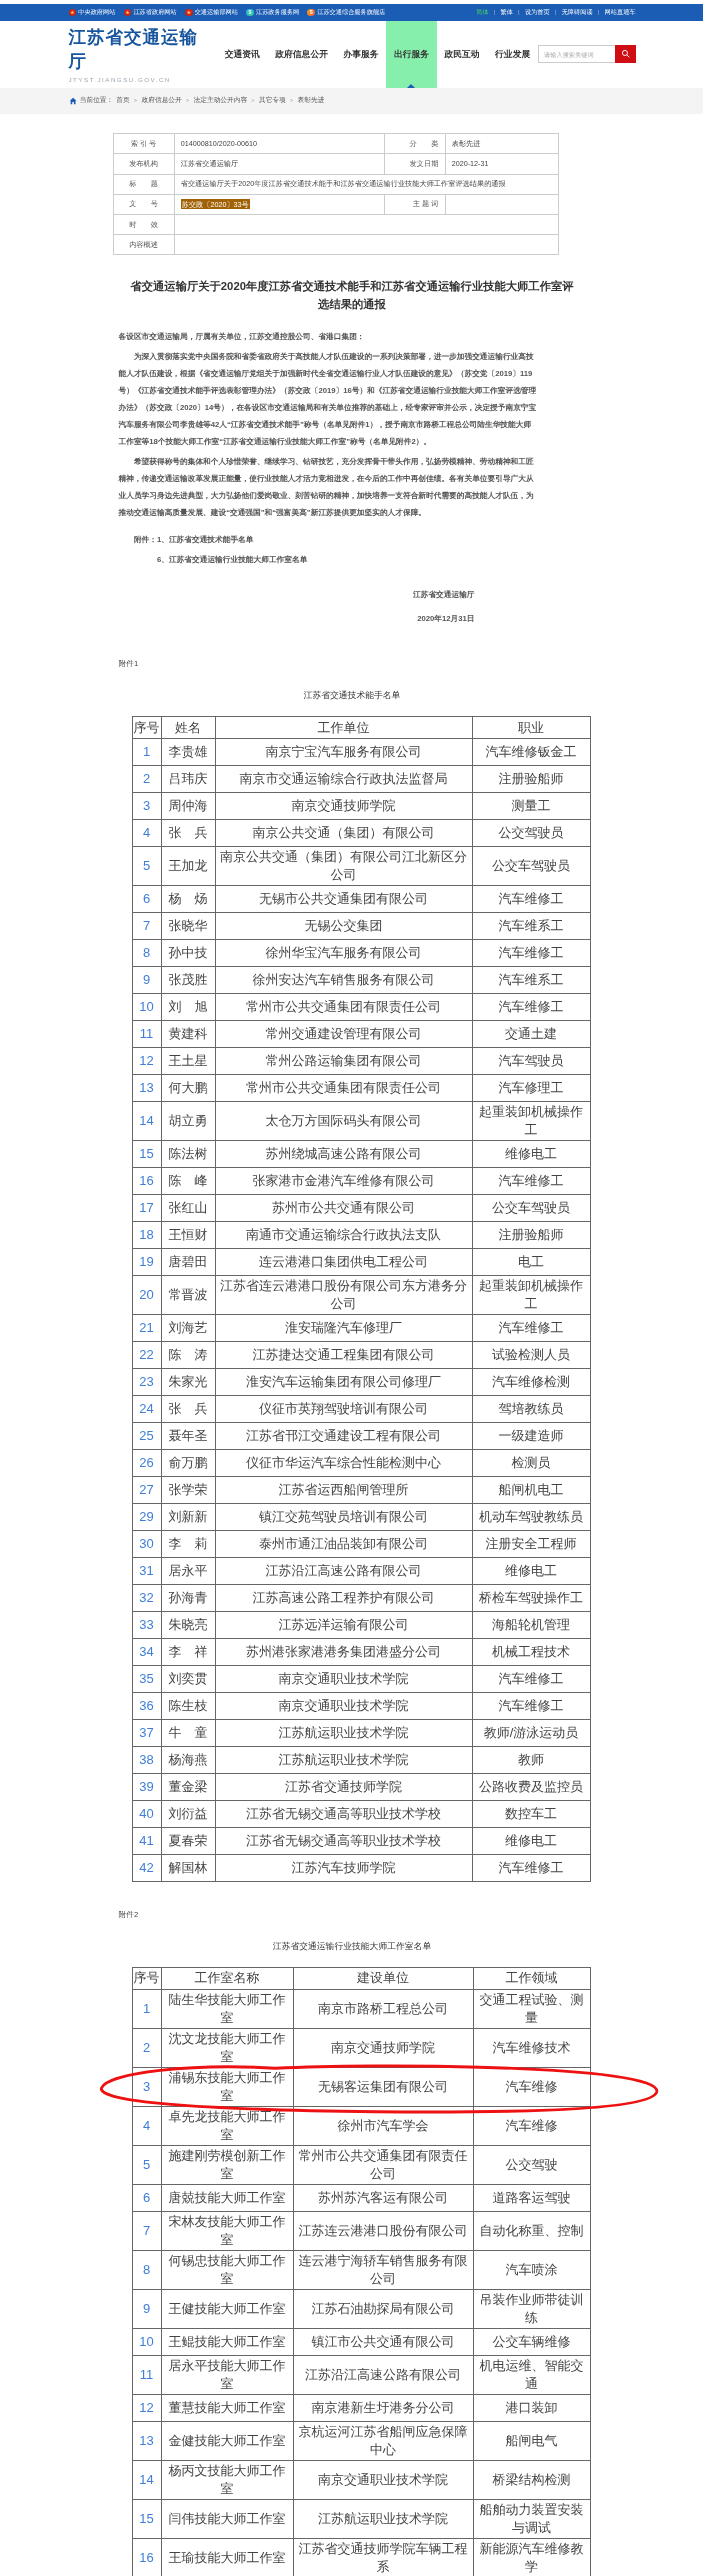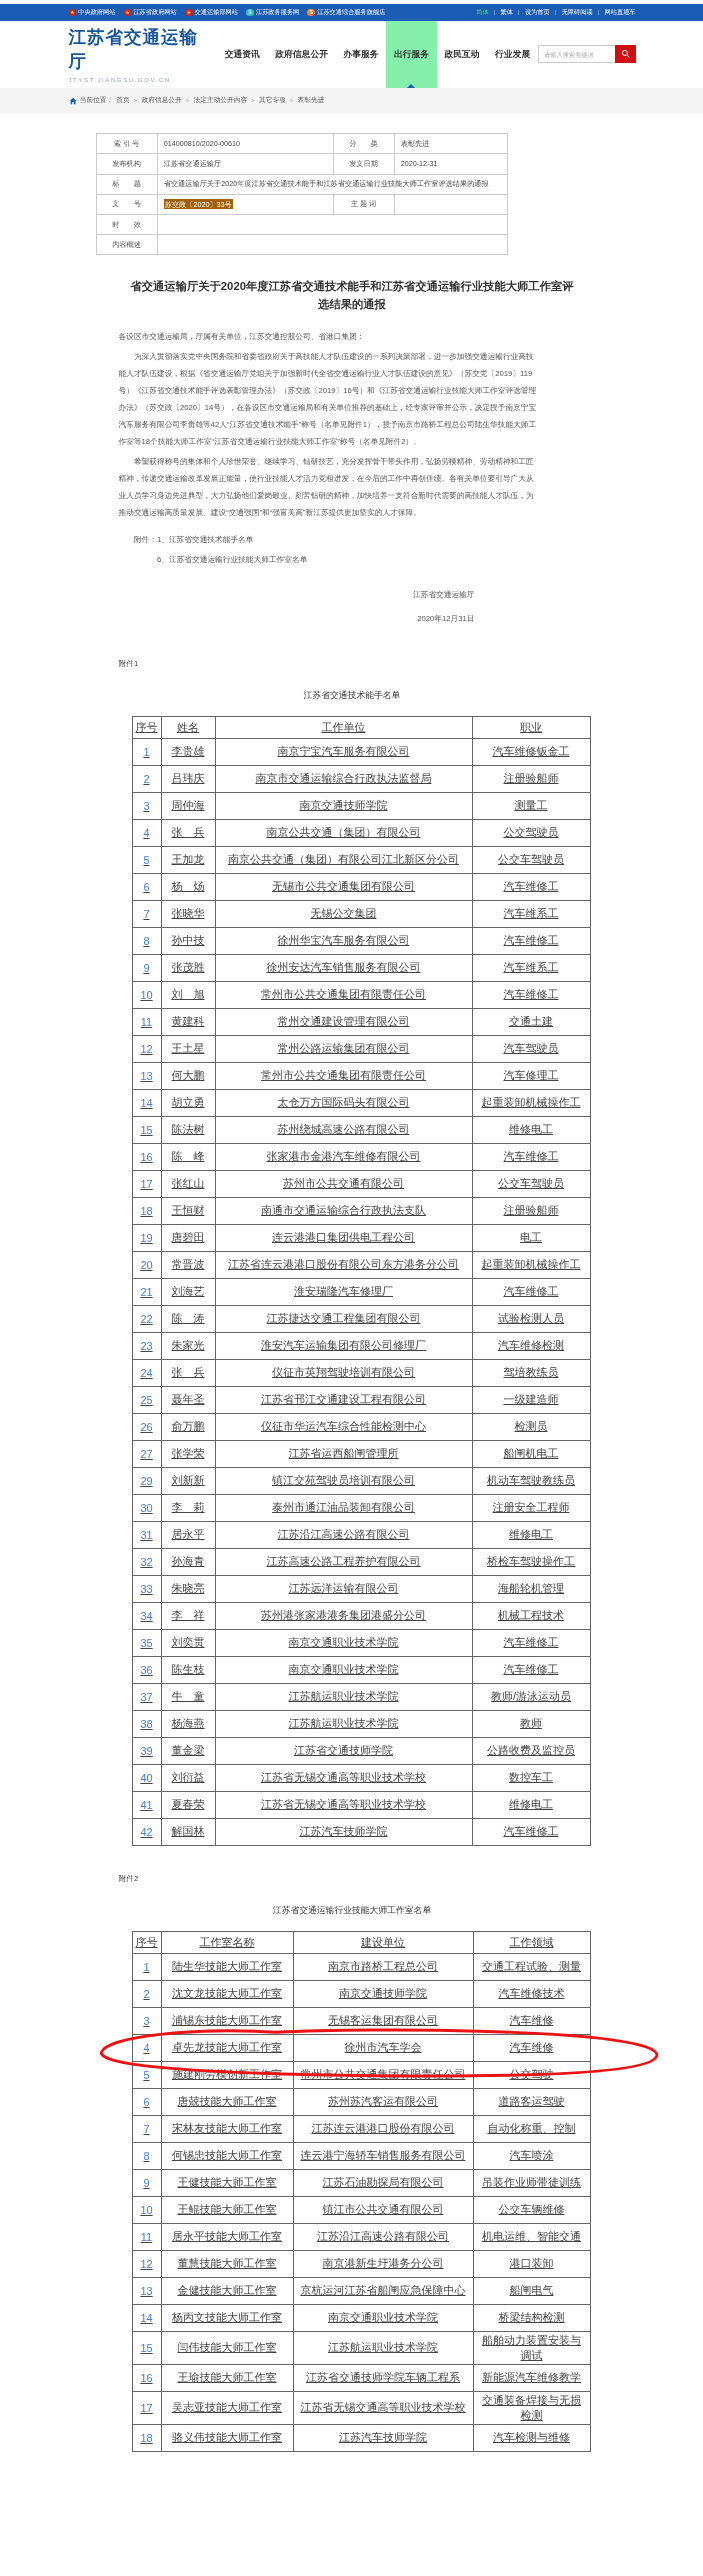--- a/index.html
+++ b/index.html
@@ -34,39 +34,39 @@
   .search input::placeholder{color:#aaa;}
   .search button{width:20.6px;height:17.5px;background:#ce0e12;border:none;cursor:pointer;display:flex;align-items:center;justify-content:center;}
   
   .breadcrumb{background:#f4f4f4;height:26px;font-size:6.7px;color:#555;}
   .breadcrumb .wrap{display:flex;align-items:center;height:26px;gap:3.1px;}
   .crumbs{display:flex;align-items:center;}
   .crumbs .item{color:#555;cursor:pointer;}
   .crumbs .item:not(:last-child)::after{content:"＞";color:#999;margin:0 3.1px;font-size:5.7px;}
   
   .main{padding-top:19.6px;}
-  .docinfo{width:412px;margin-left:27px;border-collapse:collapse;font-size:7.2px;color:#444;}
+  .docinfo{width:446px;margin-left:44px;border-collapse:collapse;font-size:7.2px;color:#444;}
   .docinfo td{border:0.5px solid #ccc;padding:4.6px 6.2px;height:19px;vertical-align:middle;}
   .docinfo td.lbl{width:61px;text-align:center;color:#555;}
-  .docinfo td.lbl2{width:61px;text-align:center;color:#555;}
+  .docinfo td.lbl2{width:61px;text-align:right;color:#555;}
   .docinfo td.val2{width:113px;}
   .sel{background:#a16207;color:#fff;padding:0.5px 1px;}
   
   .art-title{width:453px;margin:21.6px auto 14.4px;text-align:center;font-size:11.3px;color:#333;line-height:18.5px;}
-  .article{width:468px;margin-left:0;padding-left:50px;font-size:7.7px;color:#555;line-height:17px;}
+  .article{width:468px;margin-left:0;padding-left:50px;font-size:7.7px;color:#555;line-height:17px;font-weight:bold;}
   .article p.indent{text-indent:2em;}
   .article p{margin-bottom:3.1px;}
   .attach-line{margin-top:9.3px;}
   .attach-line2{padding-left:3em;}
   .sign-block{text-align:right;padding-right:62px;margin-top:15.5px;line-height:24px;color:#555;font-size:7.7px;}
   
   .att-label{padding-left:50px;font-size:7.7px;color:#444;margin-top:28px;}
   .att-title{text-align:center;font-size:8.8px;color:#333;margin:20.6px 0 14.4px;}
   .tblwrap{width:459px;margin-left:63px;position:relative;}
-  .dtable{width:100%;border-collapse:collapse;font-size:11px;color:#444;table-layout:fixed;text-decoration:underline;}
+  .dtable{width:100%;border-collapse:collapse;font-size:13px;color:#444;table-layout:fixed;}
   .dtable th{border:0.5px solid #666;height:21.6px;font-weight:normal;text-align:center;color:#444;}
   .dtable td{border:0.5px solid #666;height:27px;text-align:center;vertical-align:middle;padding:1px 3.1px;word-break:break-all;}
   .dtable td.seq{color:#3f7ed8;}
   .t1 th:nth-child(1),.t1 td:nth-child(1){width:29px;}
   .t1 th:nth-child(2),.t1 td:nth-child(2){width:54px;}
   .t1 th:nth-child(4),.t1 td:nth-child(4){width:118px;}
   .t2 th:nth-child(1),.t2 td:nth-child(1){width:29px;}
   .t2 th:nth-child(2),.t2 td:nth-child(2){width:132px;}
   .t2 th:nth-child(4),.t2 td:nth-child(4){width:117px;}
   .red-oval{position:absolute;left:-47px;top:93px;width:582px;height:58px;pointer-events:none;}

